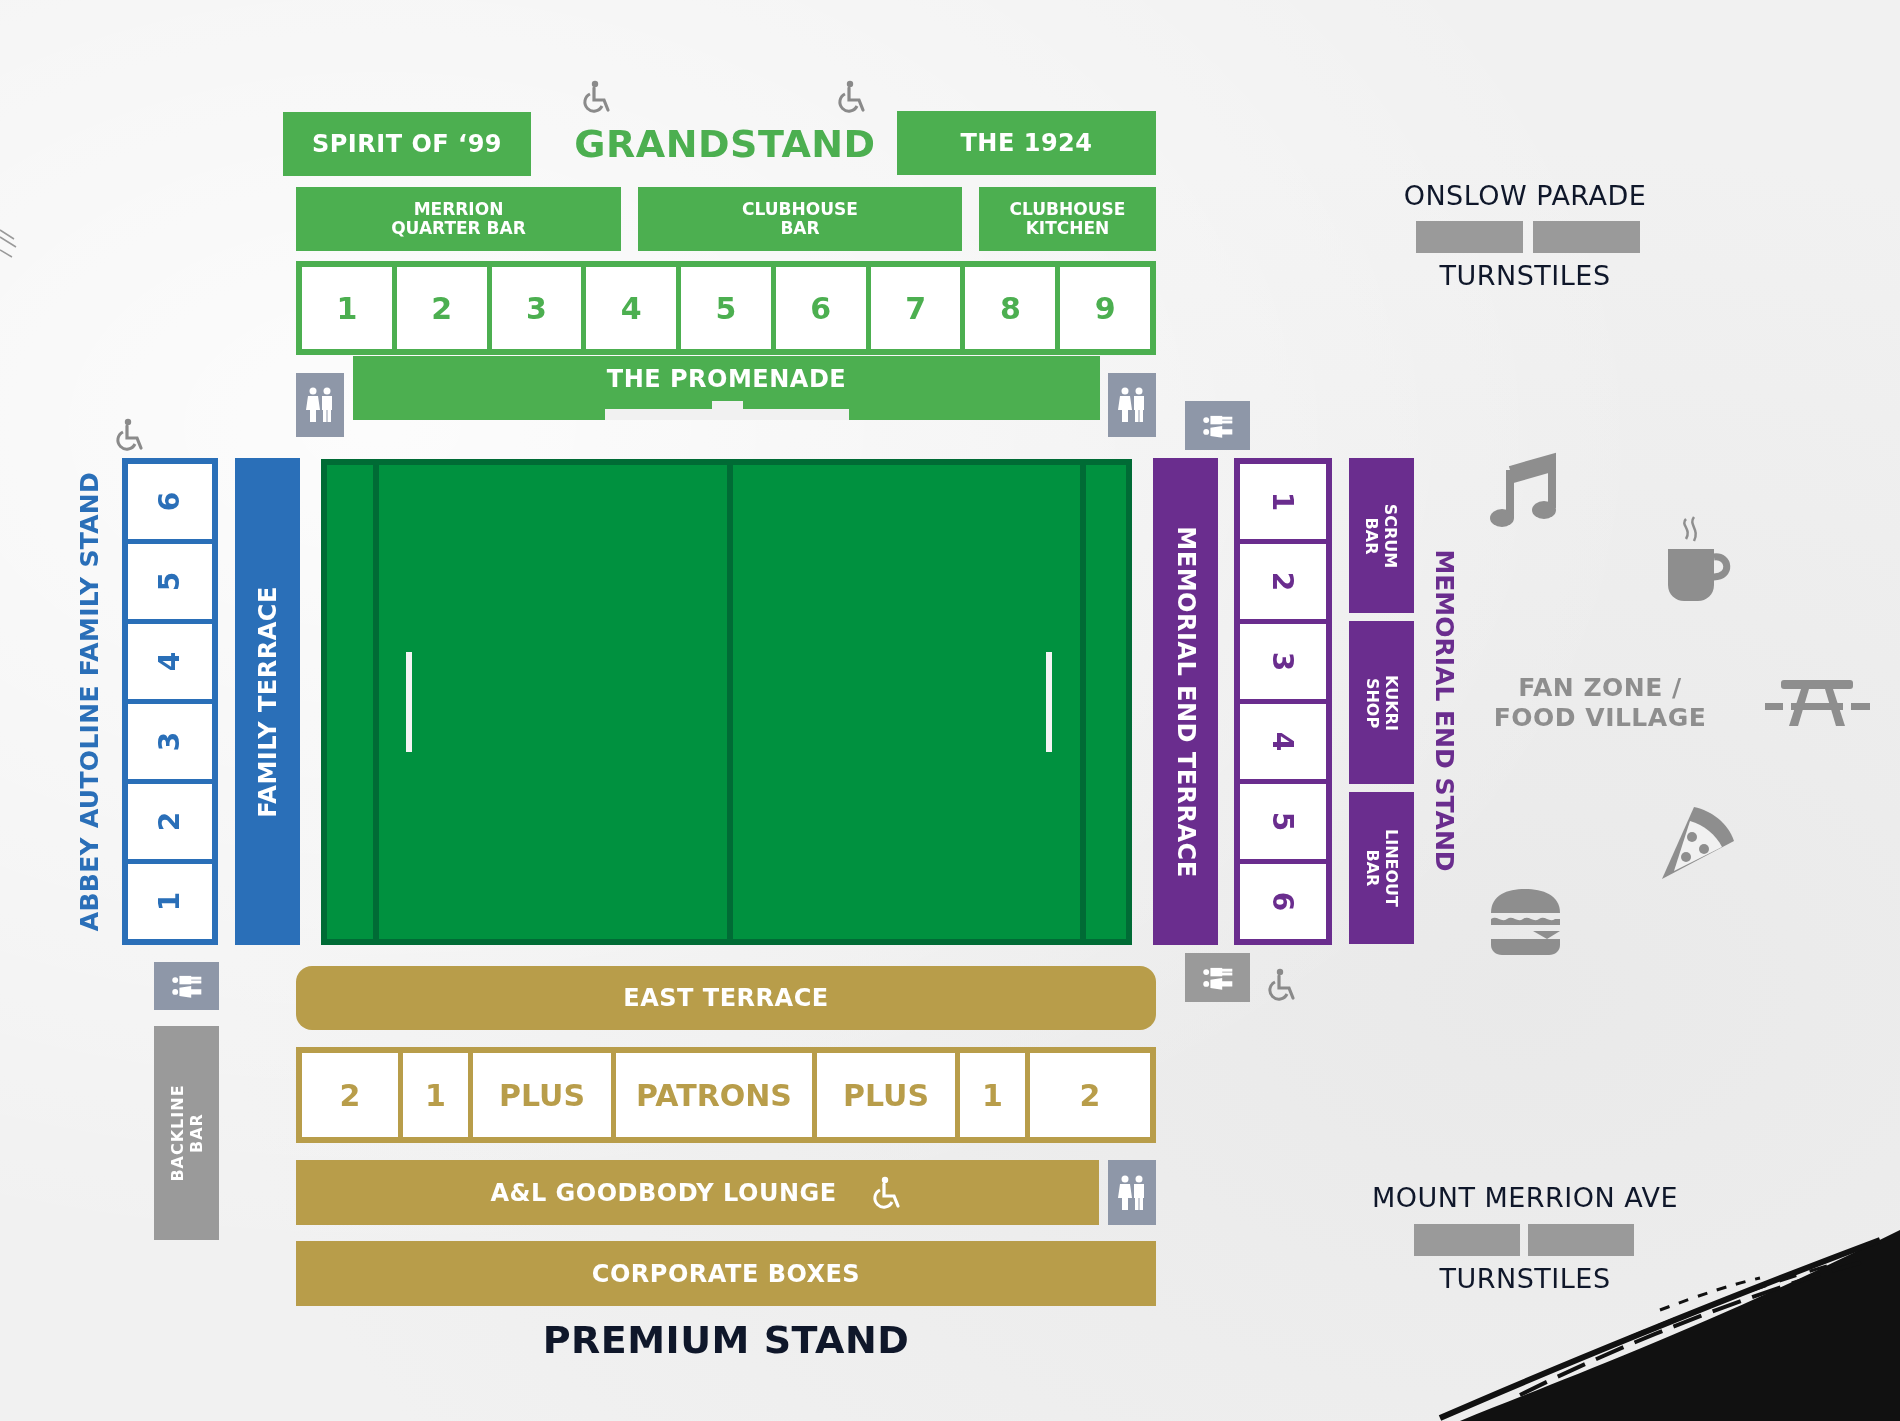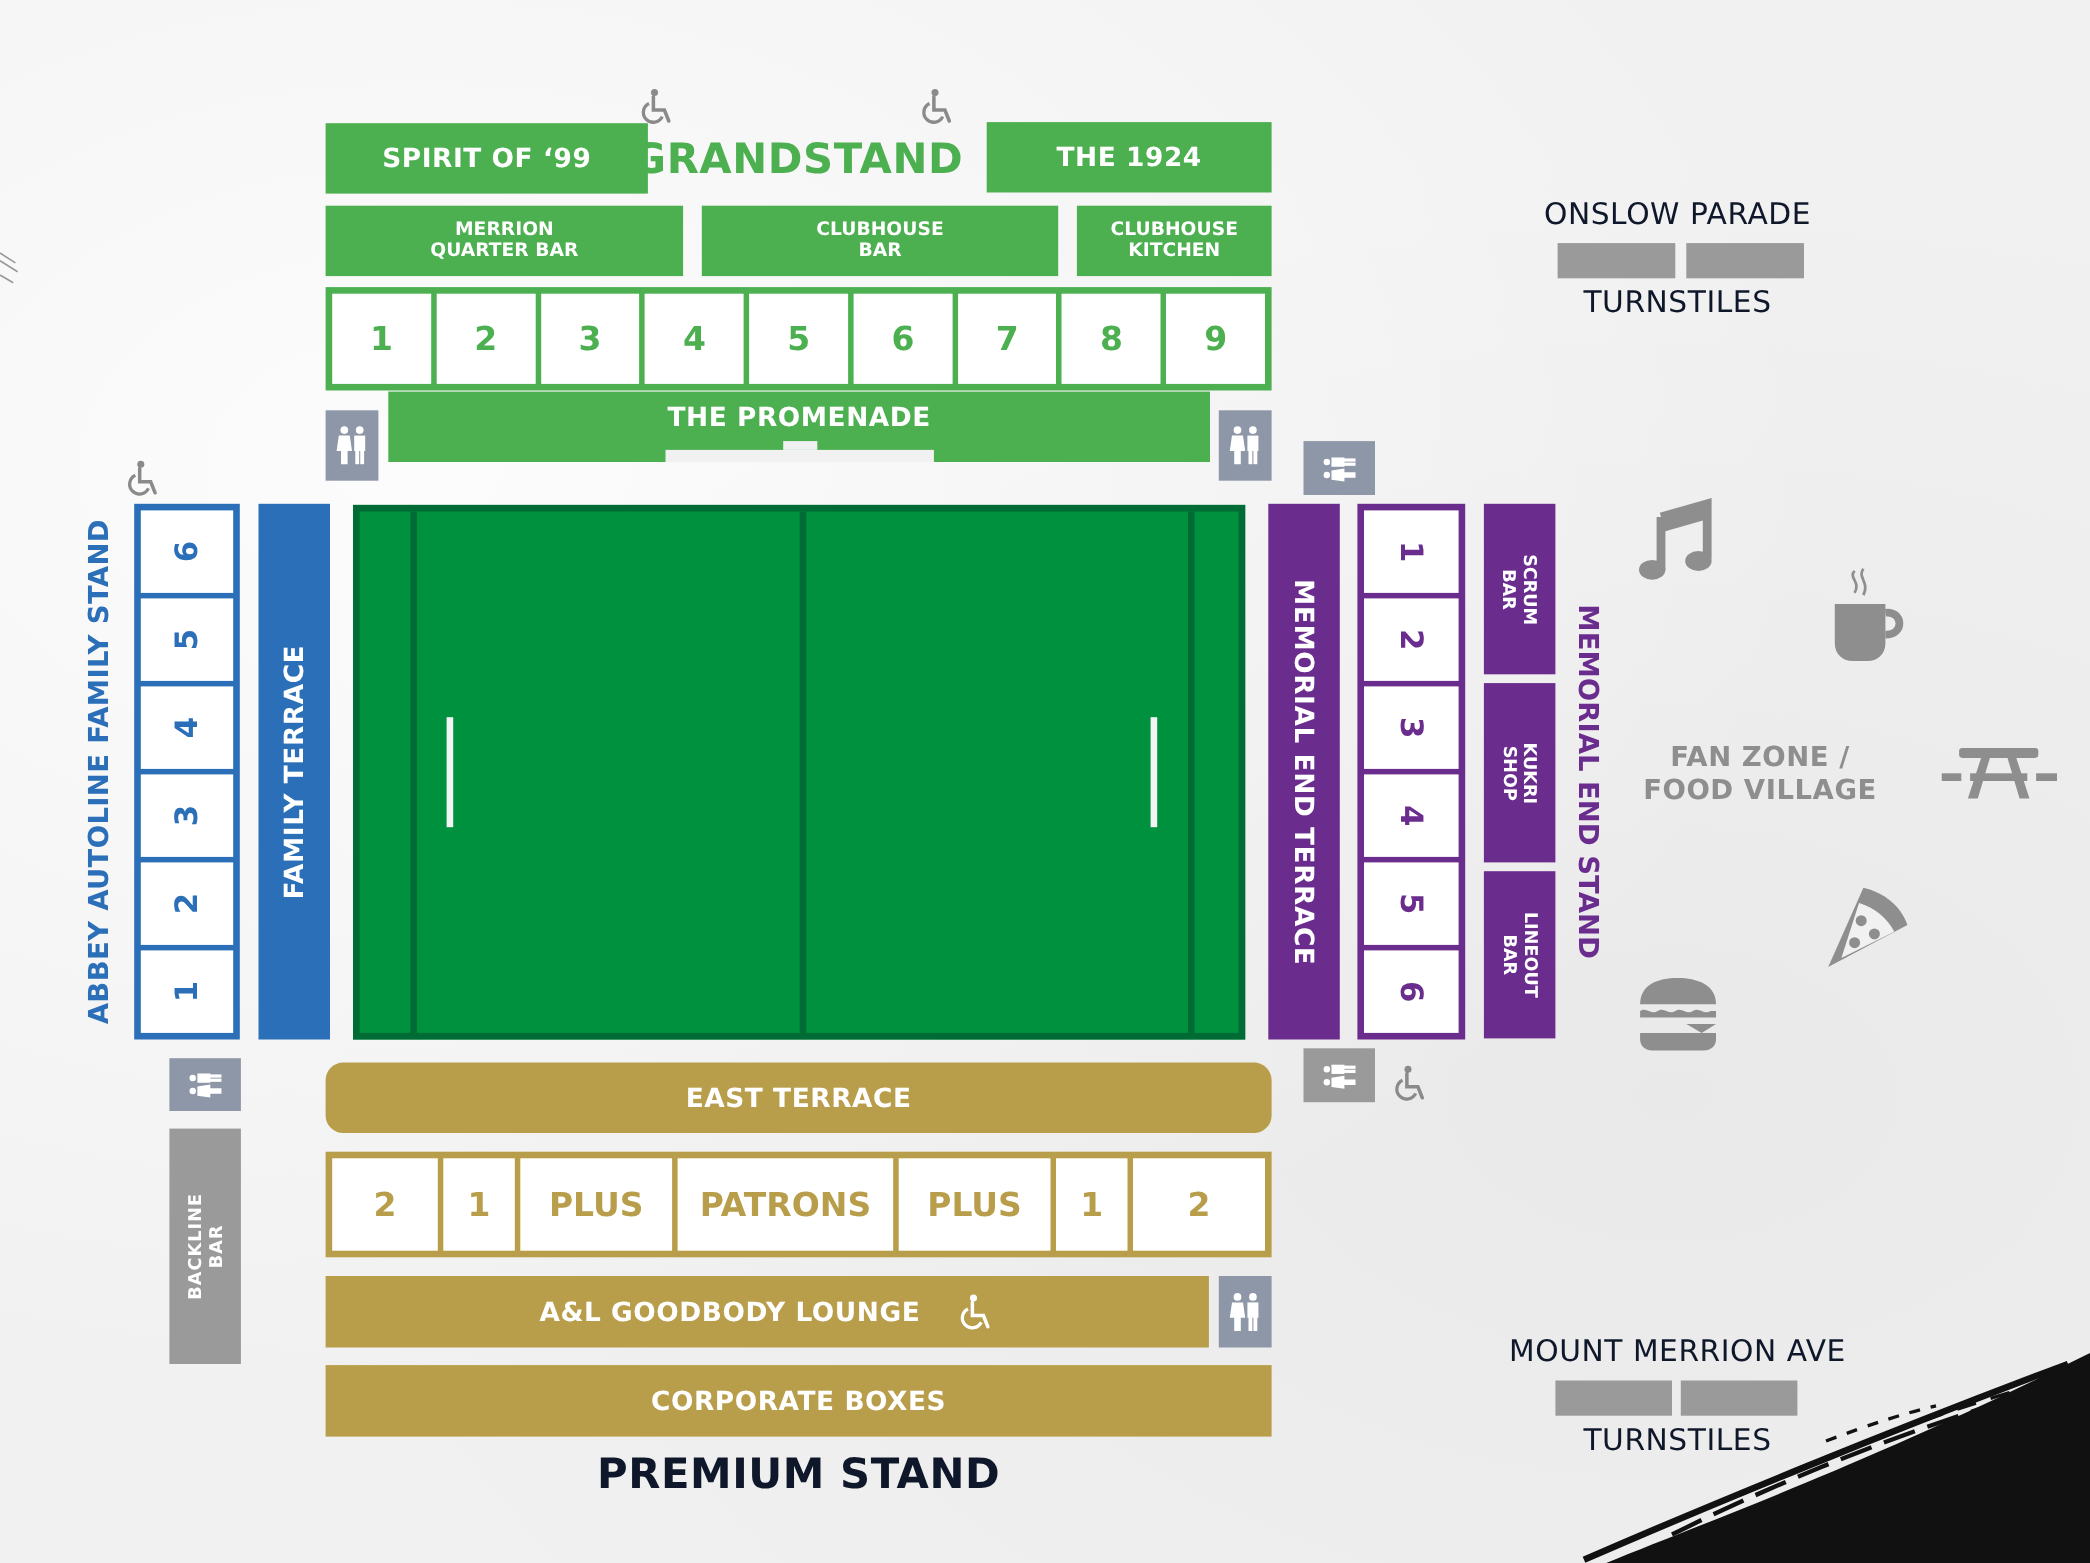--- a/index.html
+++ b/index.html
@@ -60,21 +60,21 @@
     </svg>
 </div>
 <div class="abs" style="left:836px;top:80px;">
   <svg class="wc" viewBox="0 0 34 34">
       <circle cx="14" cy="4" r="3.2" fill="#8a8a8a"></circle>
       <path d="M13 8 L13 20 L23 20 L27 30" stroke="#8a8a8a" stroke-width="3.2" fill="none" stroke-linecap="round"></path>
       <path d="M9 14 A9 9 0 1 0 21 26" stroke="#8a8a8a" stroke-width="3" fill="none"></path>
     </svg>
 </div>
 
-<div class="abs green center box-label" style="left:296px;top:112px;width:293px;height:64px;">
+<div class="abs green center box-label" style="left:283px;top:112px;width:248px;height:64px;">
   <span>SPIRIT OF ‘99</span>
 </div>
 <div class="abs center title-green" style="left:560px;top:112px;width:330px;height:64px;">
   <span>GRANDSTAND</span>
 </div>
 <div class="abs green center box-label" style="left:897px;top:111px;width:259px;height:64px;">
   <span>THE 1924</span>
 </div>
 
 <div class="abs green center small-label" style="left:296px;top:187px;width:325px;height:64px;flex-direction:column;">
@@ -334,21 +334,21 @@
 <div class="abs" style="left:1380px;top:175px;width:290px;height:120px;">
   <div class="abs center street" style="left:0;top:0;width:290px;height:40px;">
       <span>ONSLOW PARADE</span>
     </div>
   <div class="abs turnstile" style="left:36px;top:46px;width:107px;height:32px;"></div>
   <div class="abs turnstile" style="left:153px;top:46px;width:107px;height:32px;"></div>
   <div class="abs center street" style="left:0;top:80px;width:290px;height:40px;">
       <span>TURNSTILES</span>
     </div>
 </div>
-<div class="abs" style="left:1360px;top:1177px;width:330px;height:120px;margin-top:31px;">
+<div class="abs" style="left:1360px;top:1177px;width:330px;height:120px;">
   <div class="abs center street" style="left:0;top:0;width:330px;height:40px;">
       <span>MOUNT MERRION AVE</span>
     </div>
   <div class="abs turnstile" style="left:54px;top:47px;width:106px;height:32px;"></div>
   <div class="abs turnstile" style="left:168px;top:47px;width:106px;height:32px;"></div>
   <div class="abs center street" style="left:0;top:81px;width:330px;height:40px;">
       <span>TURNSTILES</span>
     </div>
 </div>
 

